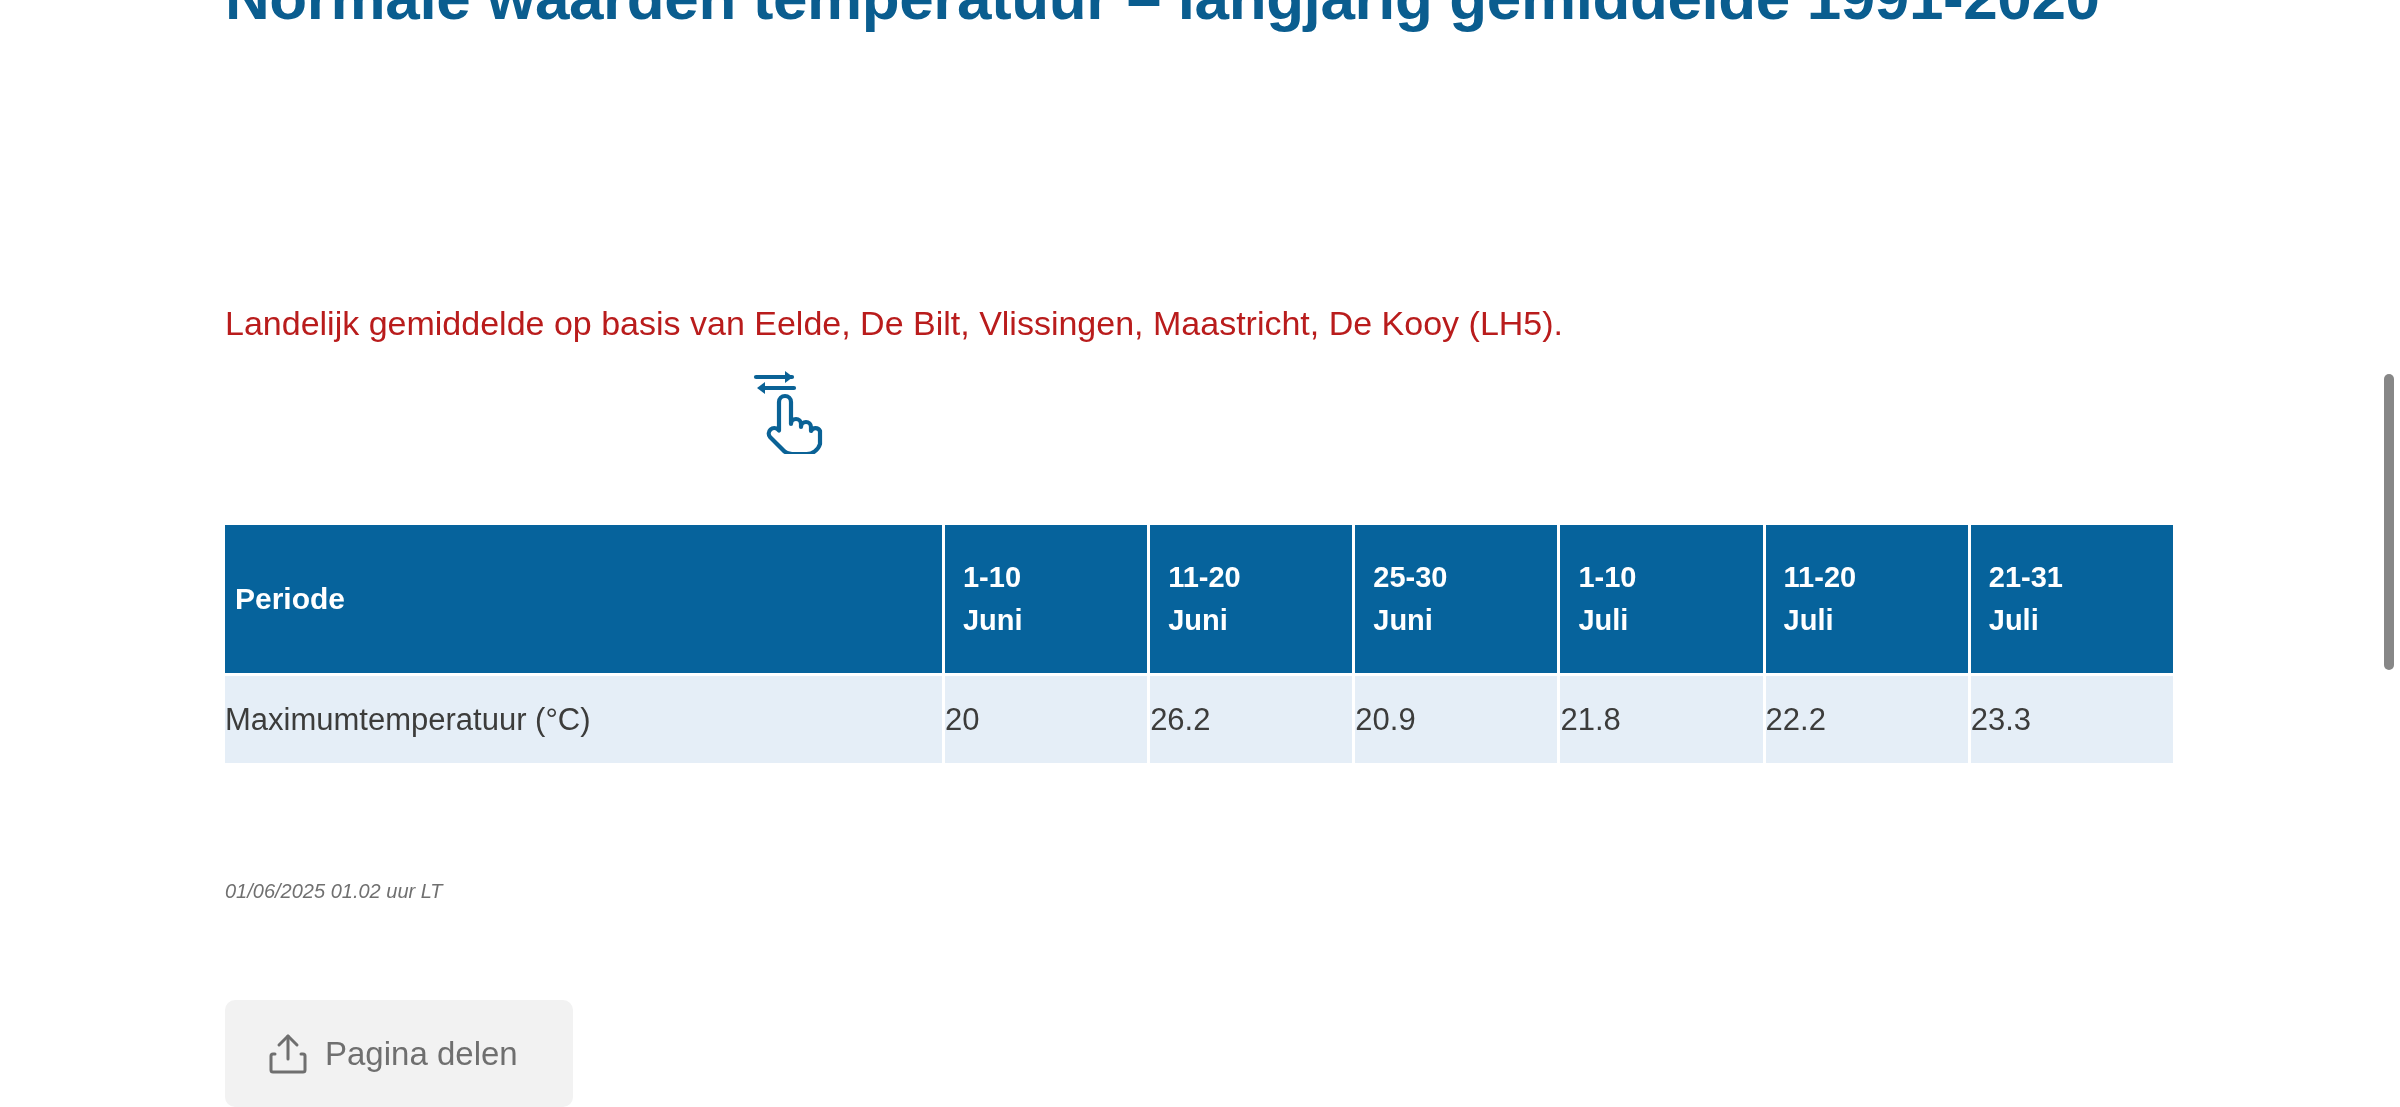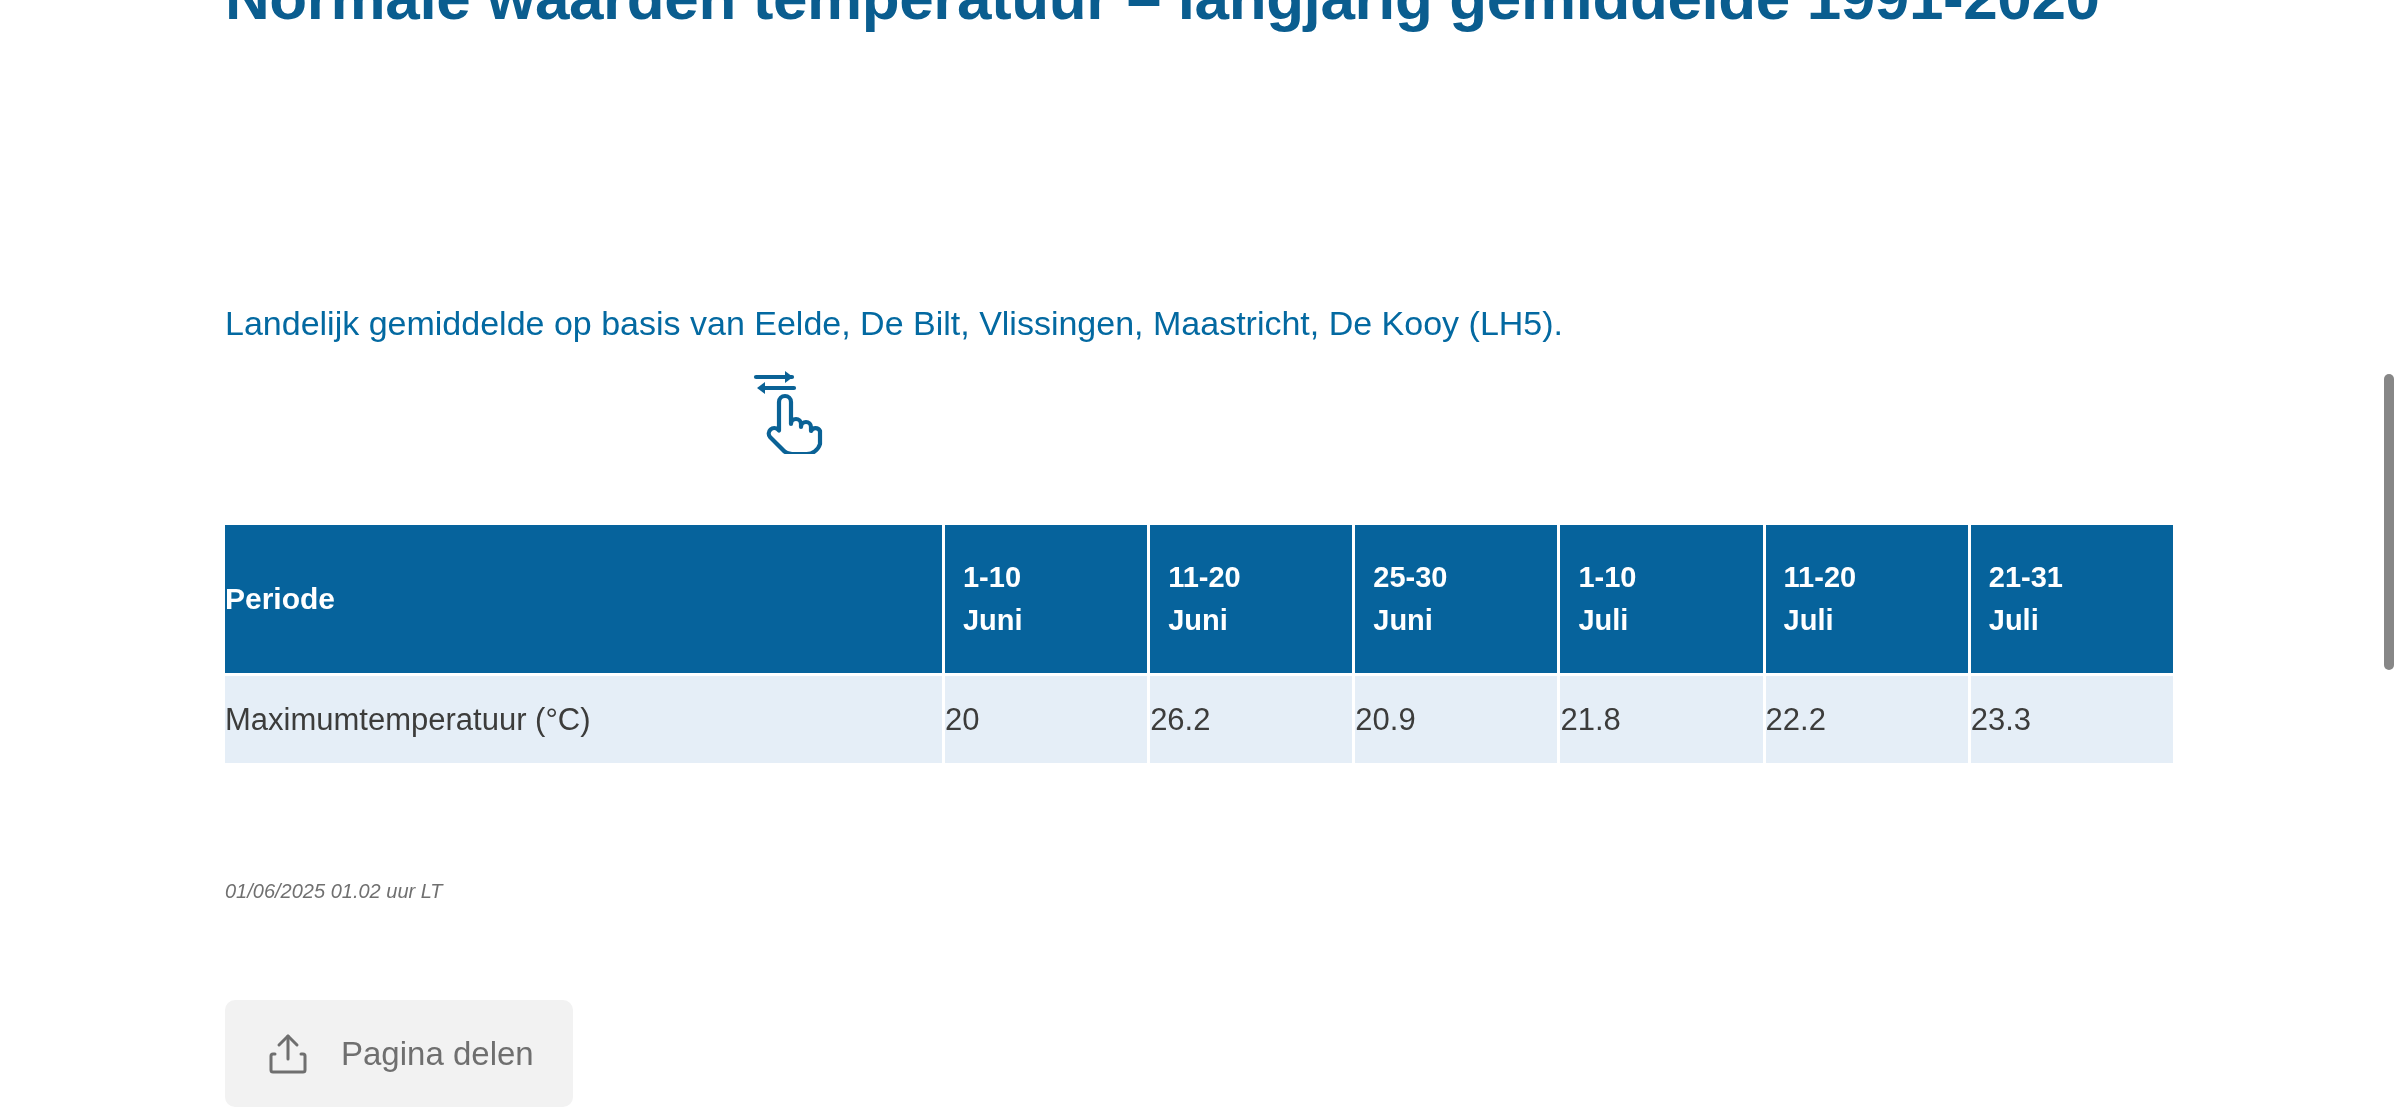--- a/index.html
+++ b/index.html
@@ -41,21 +41,21 @@
     font-family: "Liberation Sans", sans-serif;
   }
 
   
   .intro {
     position: absolute;
     left: 225px;
     top: 265px;
     font-size: 34px;
     line-height: 1.45;
-    color: #0369a1;
+    color: #b91c1c;
     white-space: nowrap;
   }
 
   
   .scroll-hint {
     position: absolute;
     left: 752px;
     top: 368px;
     display: flex;
     align-items: center;
@@ -101,20 +101,21 @@
     font-size: 29px;
     font-weight: 700;
     text-align: left;
     height: 148px;
     padding: 0 26px;
     line-height: 1.35;
   }
   thead th.col-period {
     width: 688px;
     font-size: 30px;
+    padding-left: 10px;
   }
   thead th.col-range { width: 194px; padding-left: 18px; }
   .hdr-line { display: block; }
   .hdr-line.range { margin-bottom: 4px; }
 
   tbody td {
     background: #e5eef7;
     color: #3c3c3b;
     font-size: 31px;
     height: 87px;
@@ -140,21 +141,21 @@
     position: absolute;
     left: 225px;
     top: 1000px;
     width: 348px;
     height: 107px;
     background: #f2f2f2;
     border: none;
     border-radius: 10px;
     display: flex;
     align-items: center;
-    gap: 34px;
+    gap: 18px;
     padding: 0 44px;
     cursor: pointer;
     font-family: "Liberation Sans", sans-serif;
   }
   .share-icon {
     width: 38px;
     height: 42px;
     flex: 0 0 auto;
     display: block;
   }

